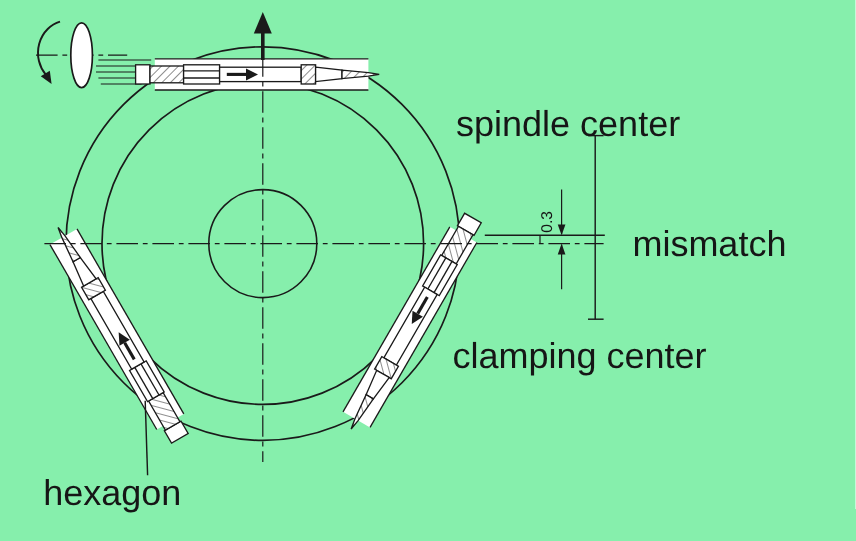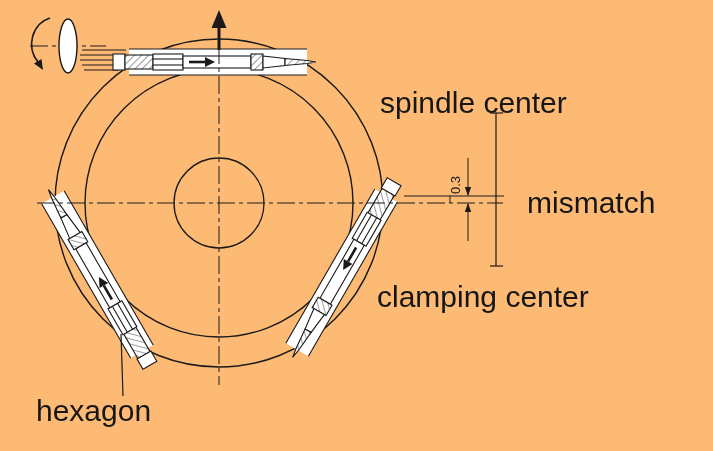--- a/index.html
+++ b/index.html
@@ -1,19 +1,19 @@
 <!DOCTYPE html>
 <html><head>
 <meta charset="utf-8">
 <style>
   html,body{margin:0;padding:0;background:#ffffff;}
   .stage{
     position:relative;
     width:713px;height:451px;
-    background:#fdba74;
+    background:#86efac;
     overflow:hidden;
     font-family:"Liberation Sans", sans-serif;
   }
   svg{display:block;}
   text{
     font-family:"Liberation Sans", sans-serif;
     fill:#161616;
   }
   .lbl{font-size:30px;}
   .dim{font-size:13px;}

